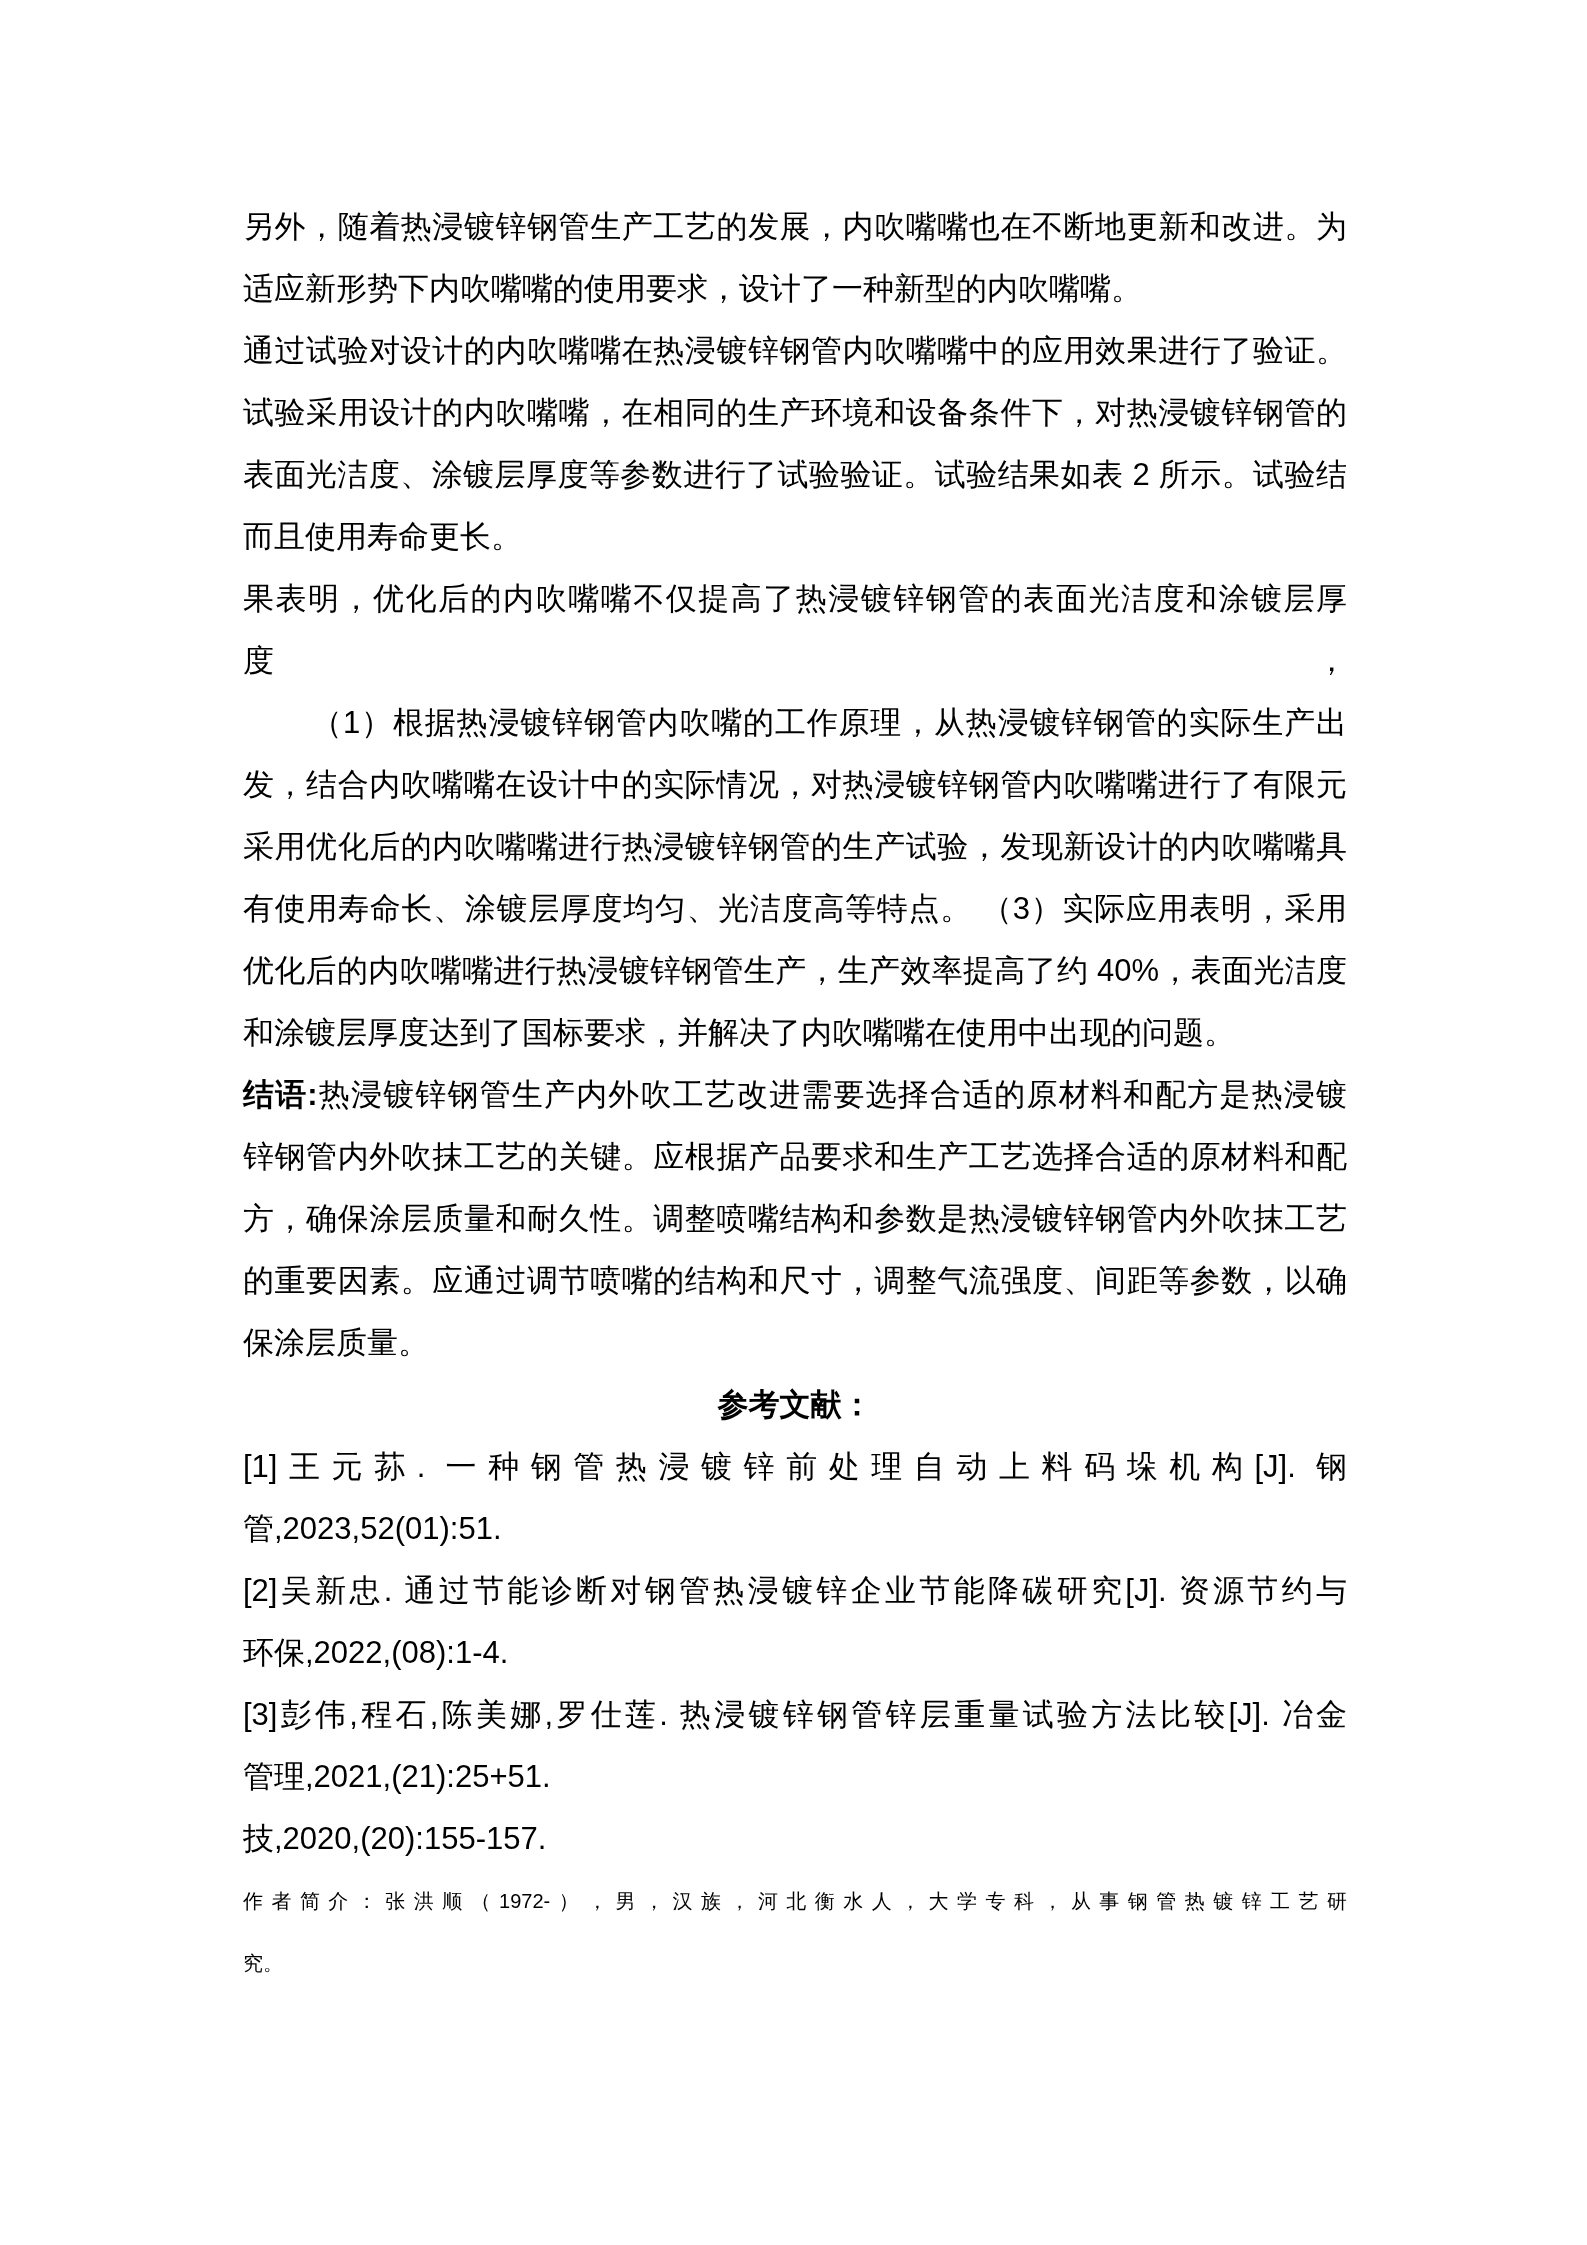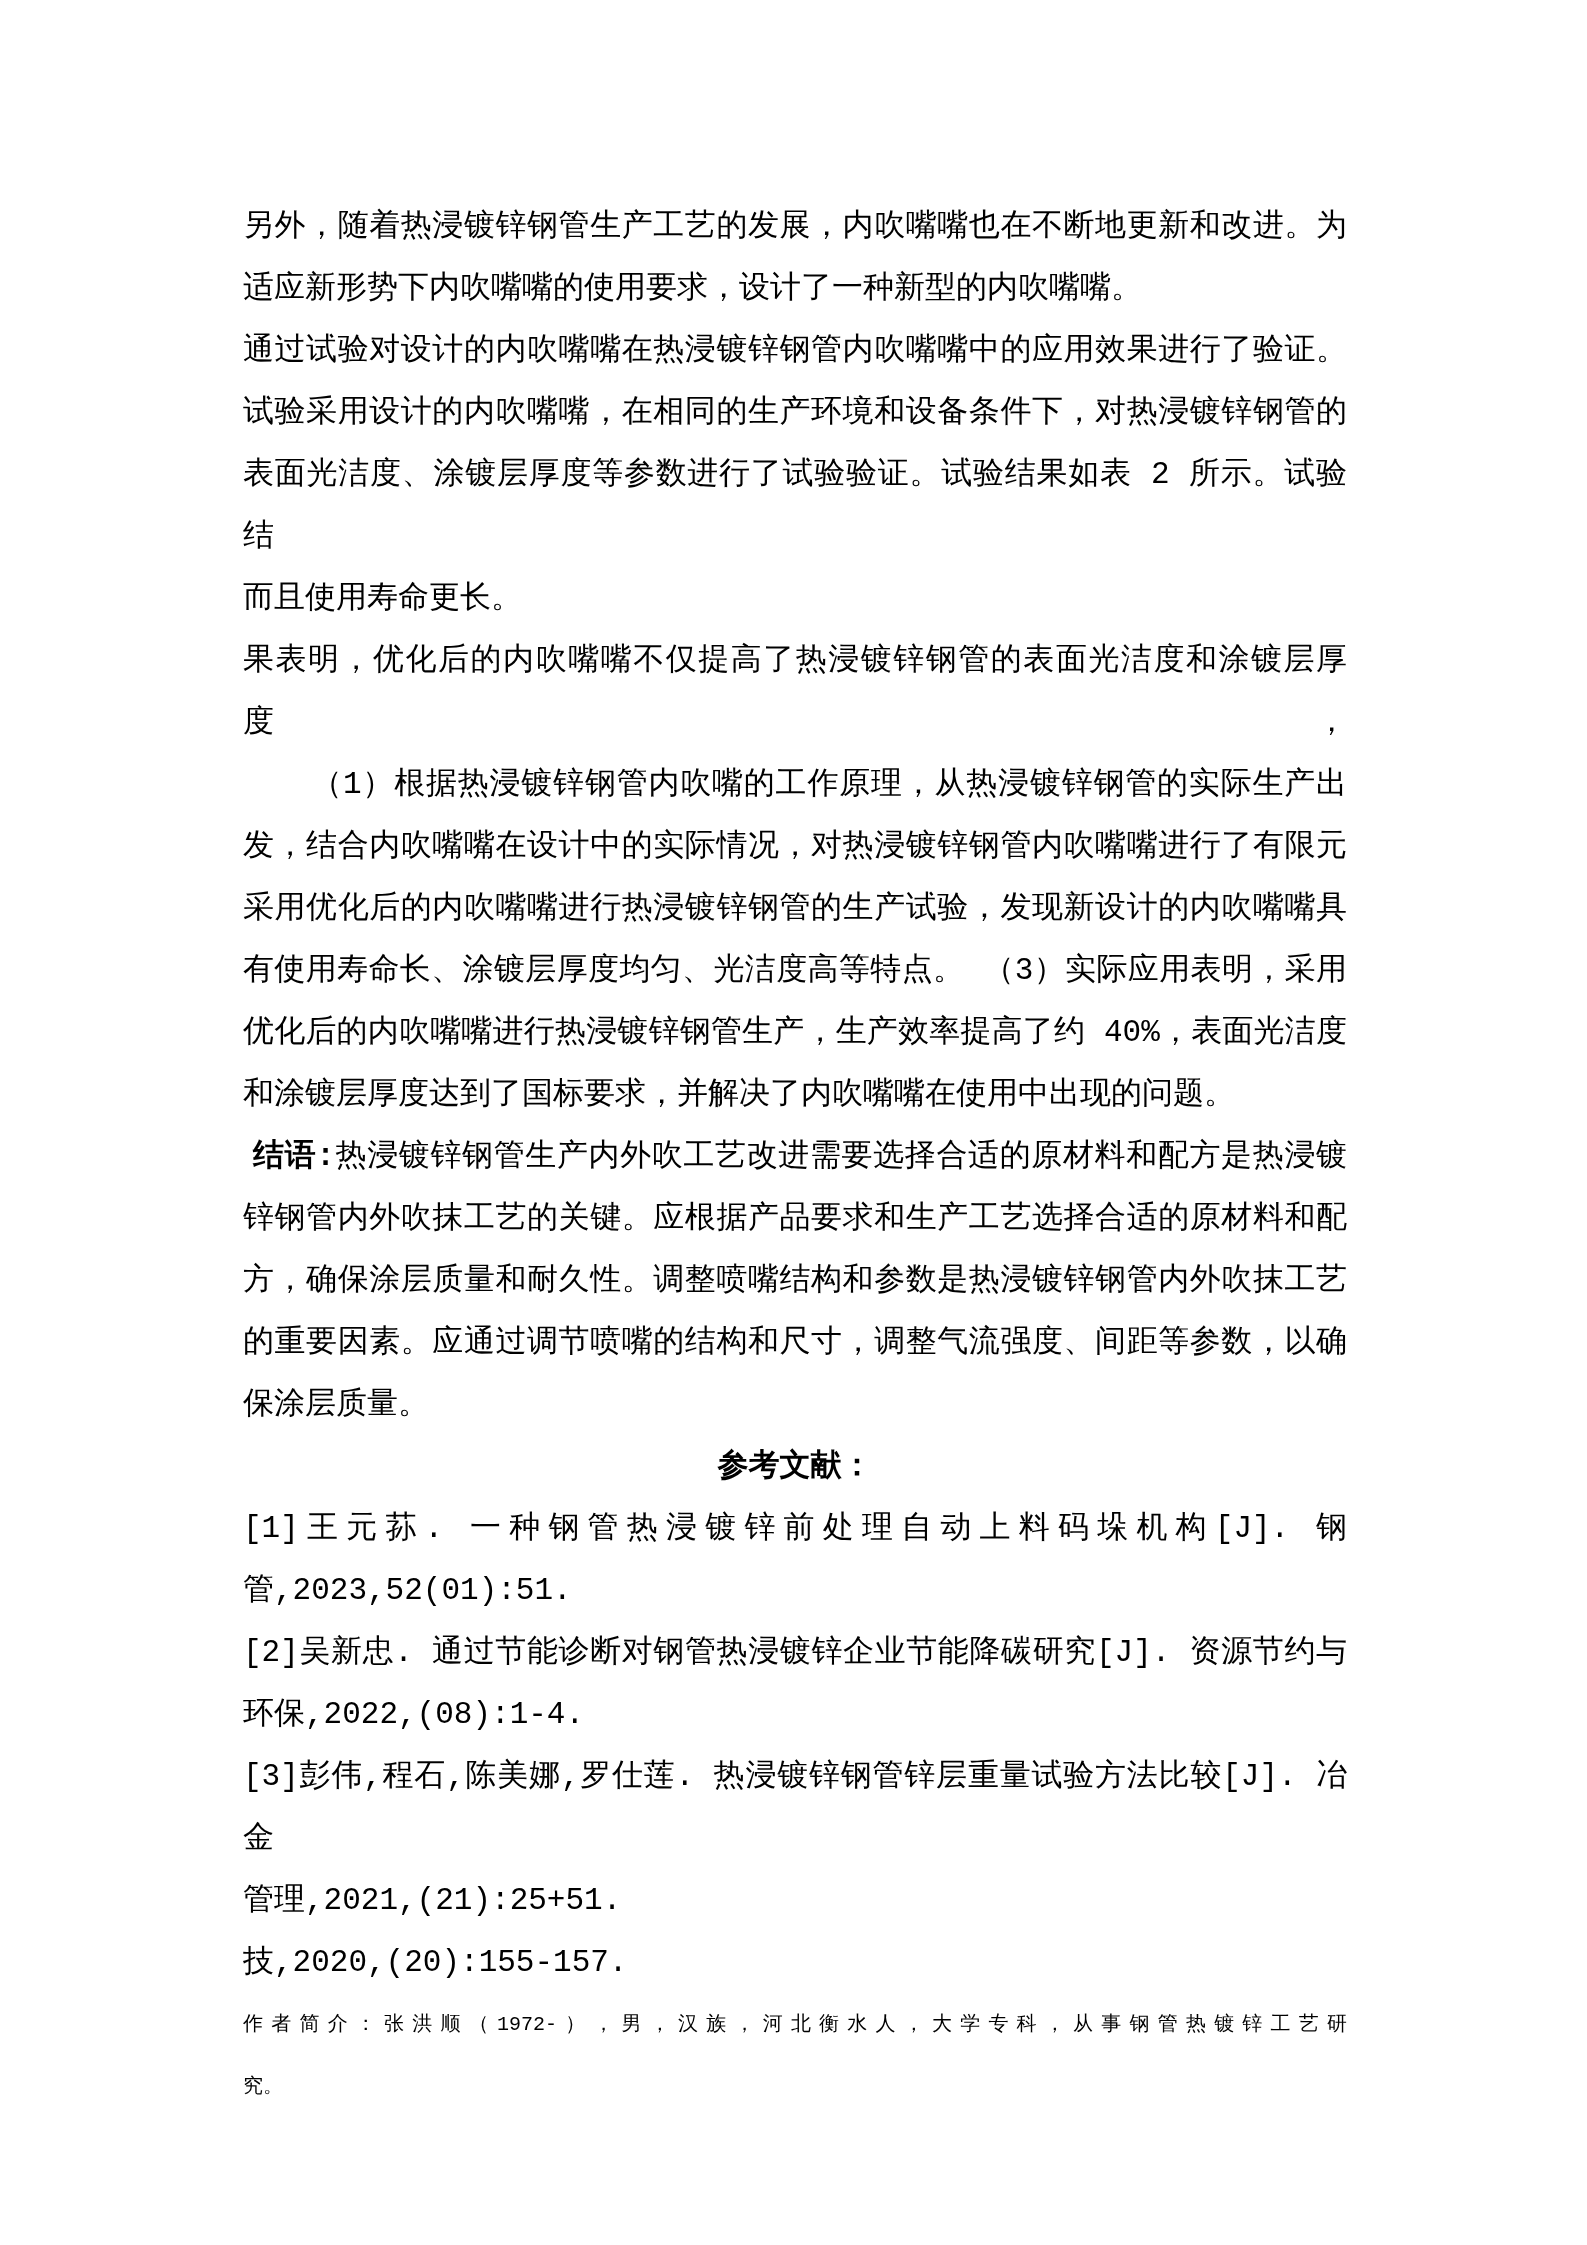--- a/index.html
+++ b/index.html
@@ -6,21 +6,21 @@
     margin: 0;
     padding: 0;
     background: #ffffff;
   }
   .page {
     position: relative;
     width: 1587px;
     height: 2245px;
     background: #ffffff;
     overflow: hidden;
-    font-family: Liberation Mono, monospace;
+    font-family: Liberation Sans, sans-serif;
     color: #000000;
   }
   .content {
     position: absolute;
     left: 243px;
     top: 196px;
     width: 1104px;
   }
   .line {
     font-size: 31px;
@@ -37,21 +37,20 @@
   }
   .line.small {
     font-size: 20px;
   }
   .line.bold {
     font-weight: bold;
     text-align: center;
   }
   .line .b {
     font-weight: bold;
-    margin-left: 10px;
   }
 </style>
 </head>
 <body>
 
 <div class="page">
   <div class="content">
       <div class="line spread">另外，随着热浸镀锌钢管生产工艺的发展，内吹嘴嘴也在不断地更新和改进。为</div>
       <div class="line">适应新形势下内吹嘴嘴的使用要求，设计了一种新型的内吹嘴嘴。</div>
       <div class="line spread">通过试验对设计的内吹嘴嘴在热浸镀锌钢管内吹嘴嘴中的应用效果进行了验证。</div>

